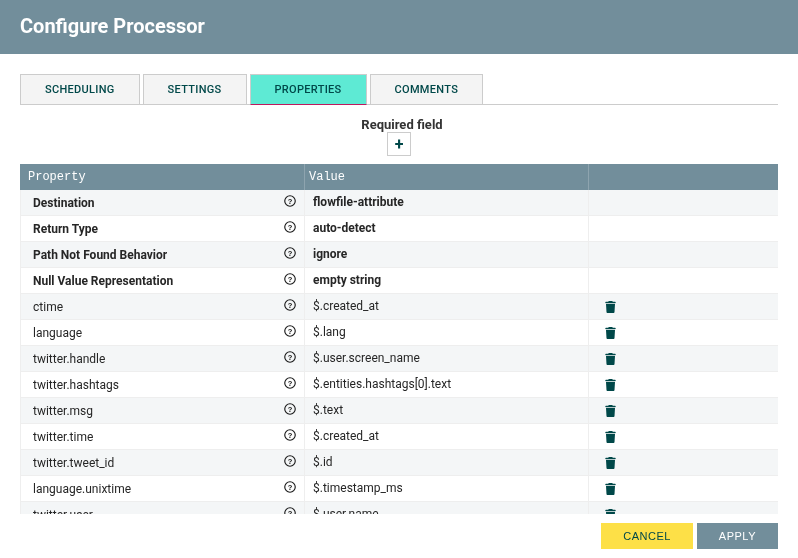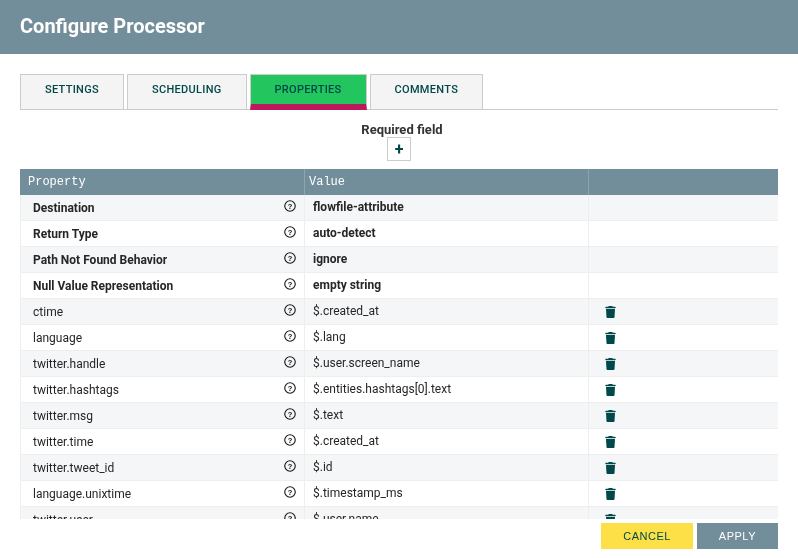--- a/index.html
+++ b/index.html
@@ -29,22 +29,22 @@
       color: #004849;
       border: 1px solid #ccc;
       border-bottom: none;
       background: #f4f4f4;
       cursor: pointer;
       margin-right: 3px;
       font-weight: 500;
       letter-spacing: 0.3px;
     }
     .tab.active {
-      background: #22c55e;
-      border-bottom: 6px solid #be185d;
+      background: #5eead4;
+      border-bottom: 1px solid #be185d;
       margin-bottom: -1px;
     }
     .subheader {
       display: flex;
       justify-content: space-between;
       align-items: center;
       margin: 12px 20px 8px;
       flex-direction: column;
     }
     .required-label {
@@ -137,22 +137,22 @@
     .btn-apply { background: #728e9b; color: #fff; }
   </style>
 </head>
 <body>
 
 <div class="header">
   <span>Configure Processor</span>
 </div>
 
 <div class="tabs" id="tab-bar">
+    <div class="tab"><span>SCHEDULING</span></div>
     <div class="tab"><span>SETTINGS</span></div>
-    <div class="tab"><span>SCHEDULING</span></div>
     <div class="tab active"><span>PROPERTIES</span></div>
     <div class="tab"><span>COMMENTS</span></div>
   </div>
 
 <div class="subheader">
   <div class="required-label">Required field</div>
   <div class="add-btn">
     <span>+</span>
   </div>
 </div>

